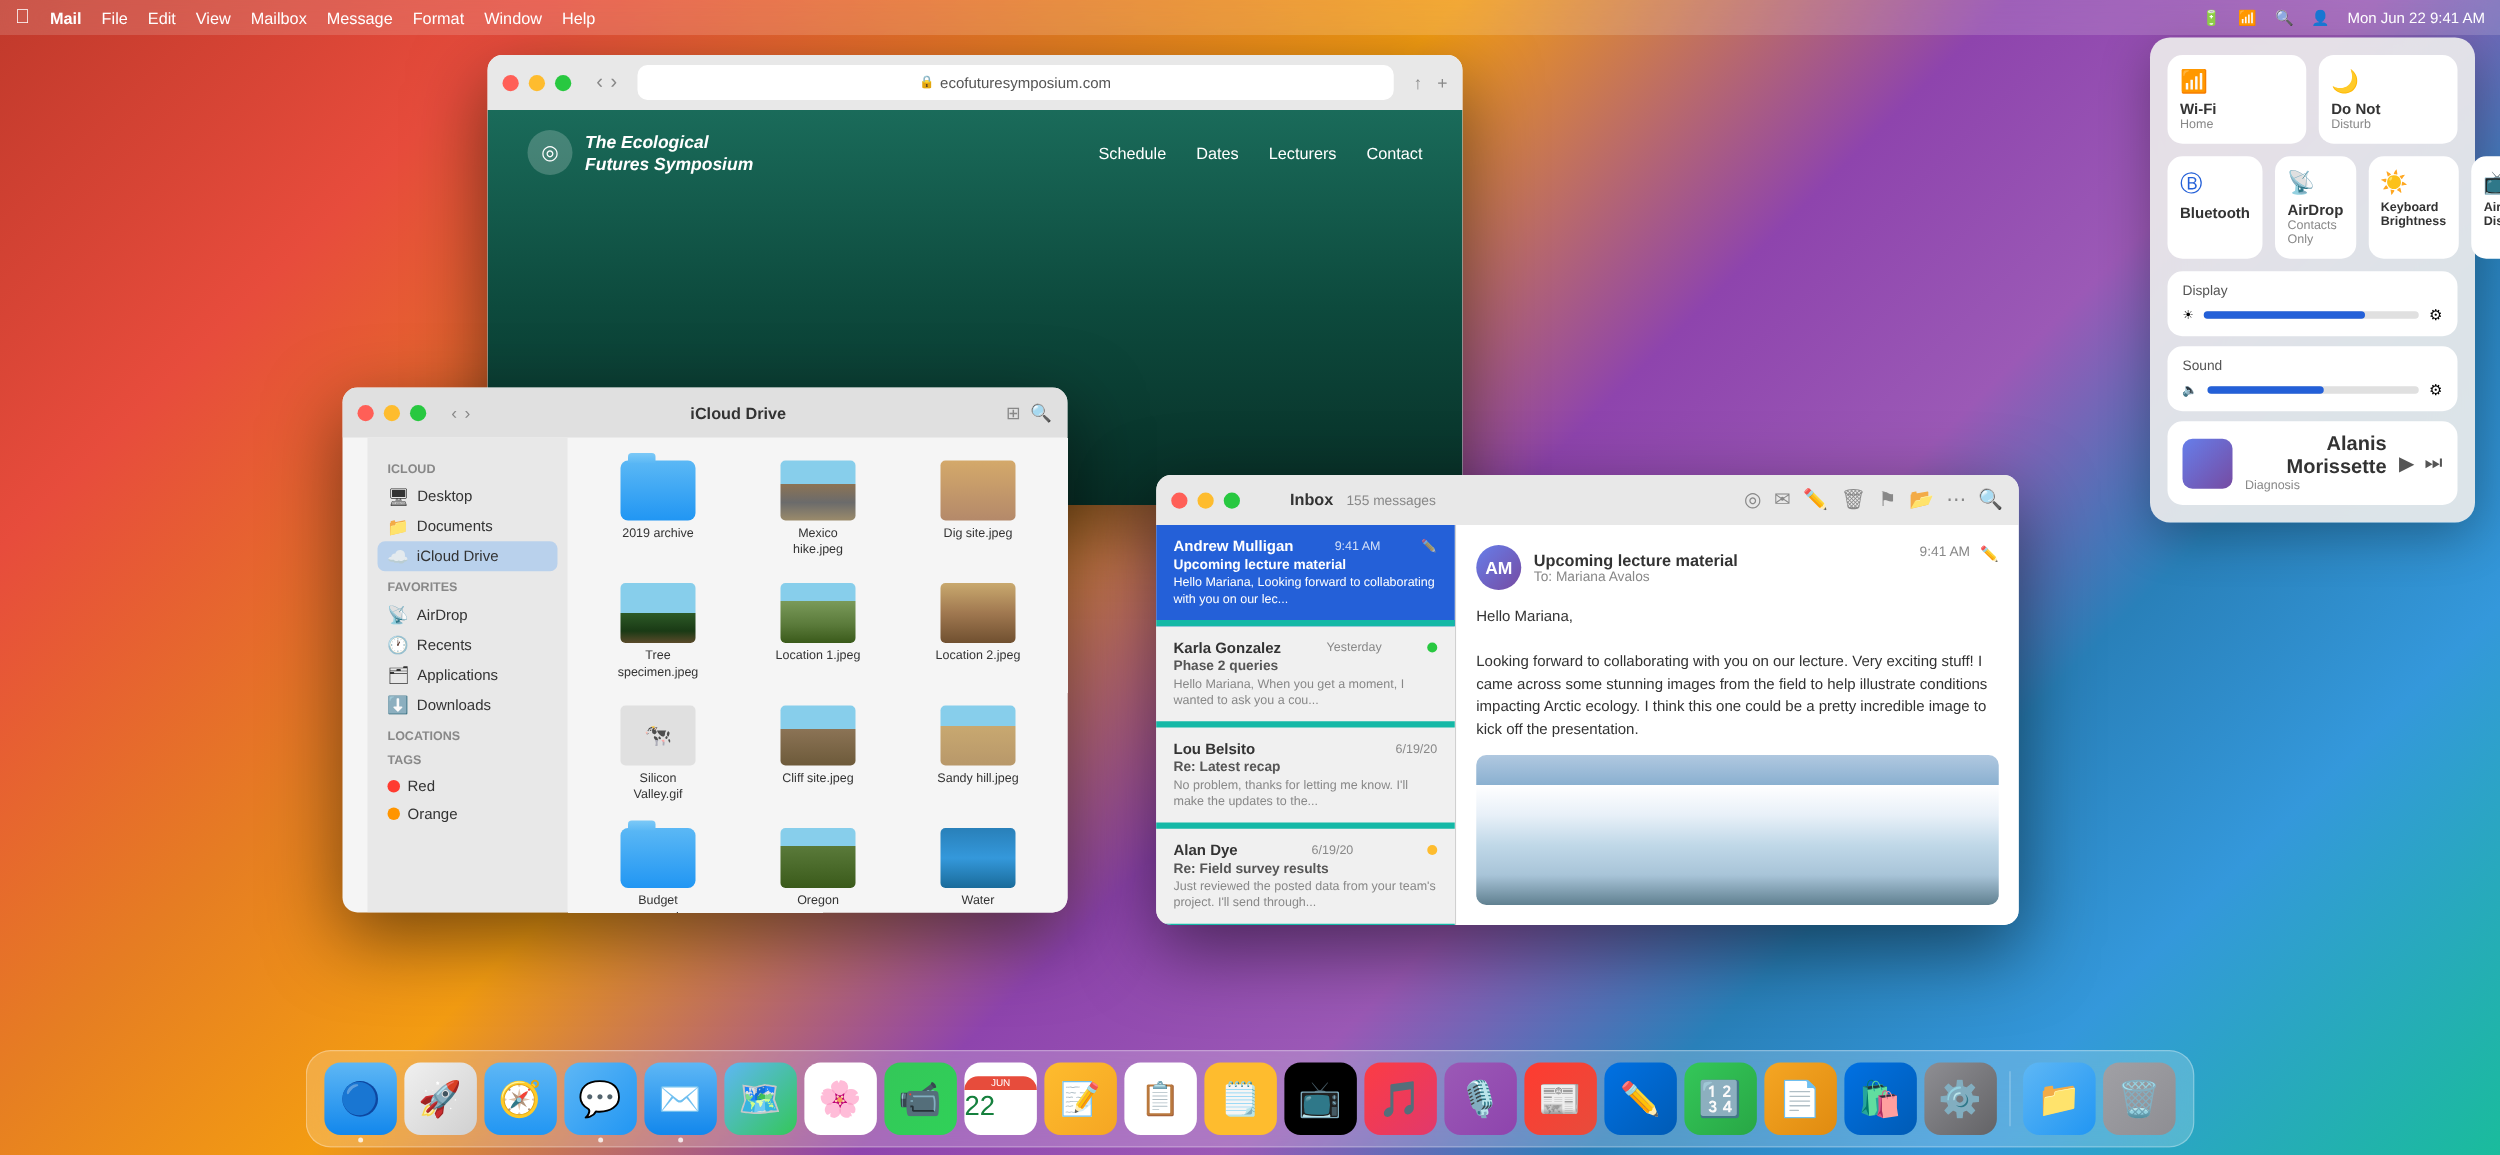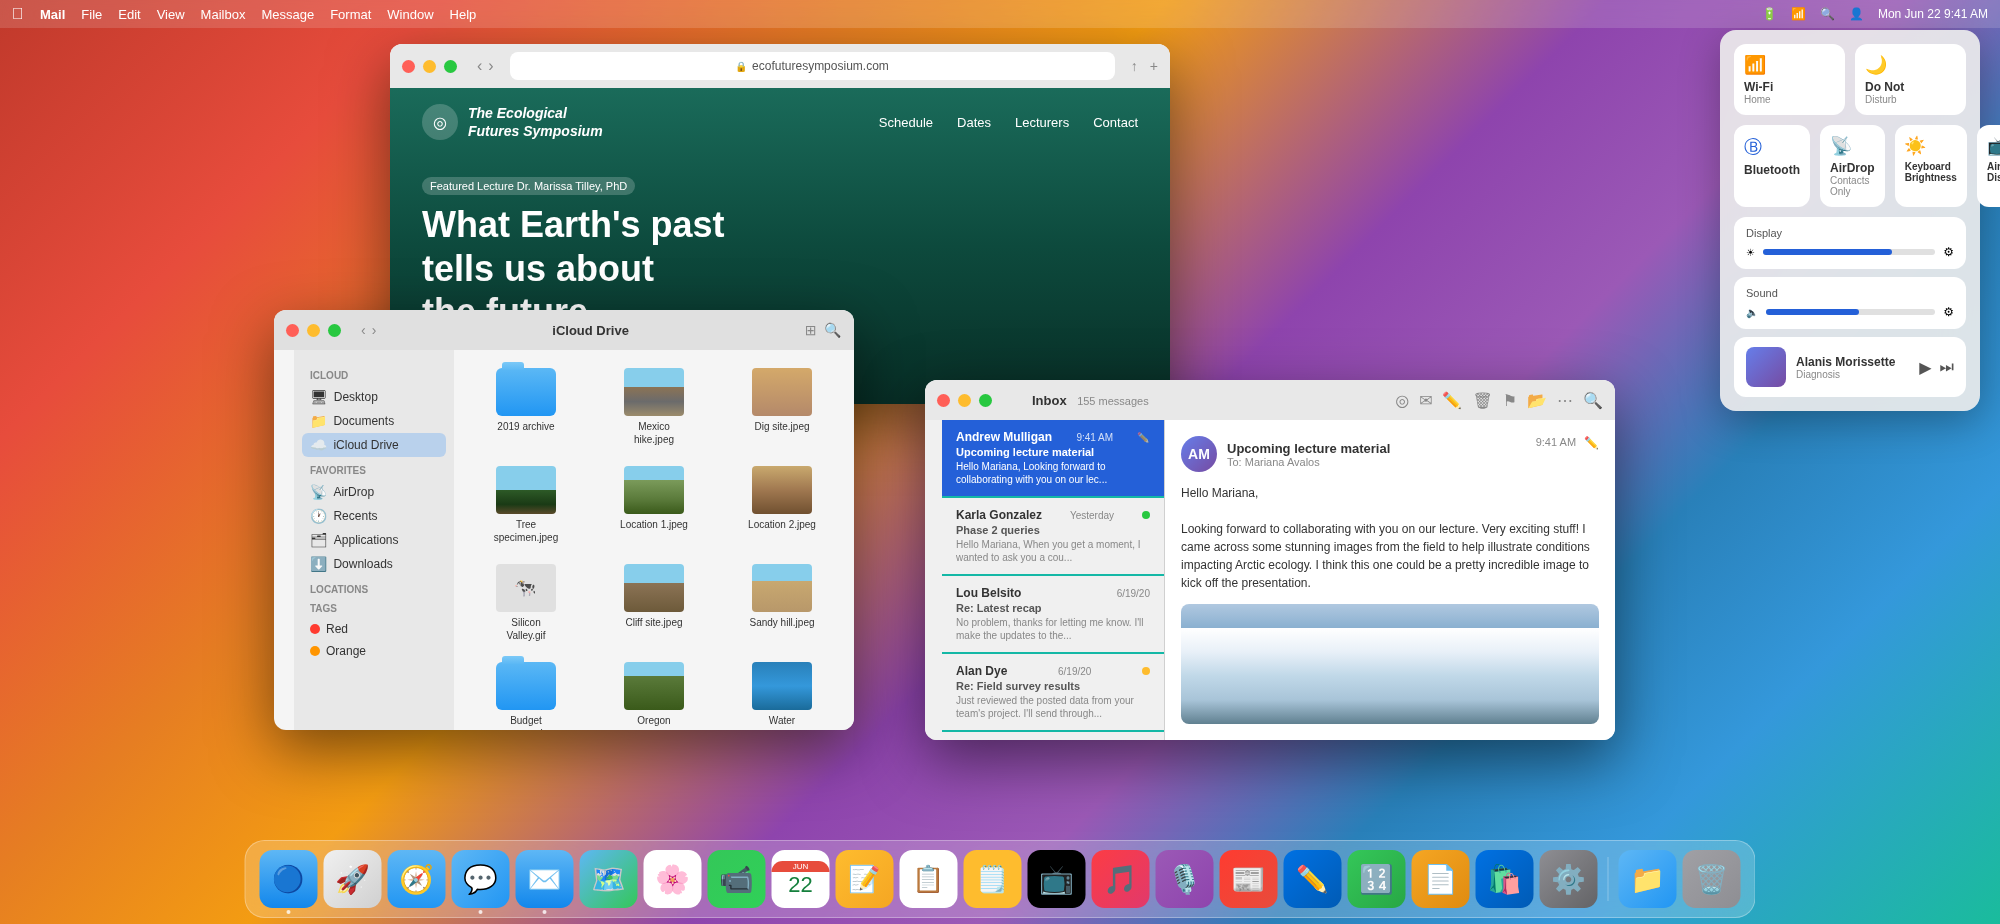--- a/index.html
+++ b/index.html
@@ -329,23 +329,22 @@
     .mail-body { display: flex; flex: 1; overflow: hidden; }
     .mail-list {
       width: 240px;
       background: #f0f0f0;
       border-right: 1px solid #d0d0d0;
       overflow-y: auto;
       flex-shrink: 0;
     }
     .mail-item {
       padding: 10px 14px;
-      border-bottom: 2px solid #14b8a6;
+      border-bottom: 5px solid #14b8a6;
       cursor: pointer;
-      margin-left: 17px;
     }
     .mail-item.active { background: #2460d8; }
     .mail-item.active .mail-sender,
     .mail-item.active .mail-subject,
     .mail-item.active .mail-preview { color: #fff; }
     .mail-item-header { display: flex; justify-content: space-between; align-items: center; }
     .mail-sender { font-size: 12px; font-weight: 700; color: #333; }
     .mail-time { font-size: 10px; color: #888; }
     .mail-subject { font-size: 11px; font-weight: 600; color: #555; margin-top: 2px; }
     .mail-preview { font-size: 10px; color: #888; margin-top: 2px; line-height: 1.3; }
@@ -440,21 +439,21 @@
       gap: 10px;
     }
     .now-playing-art {
       width: 40px;
       height: 40px;
       border-radius: 8px;
       background: linear-gradient(135deg, #667eea 0%, #764ba2 100%);
       flex-shrink: 0;
     }
     .now-playing-info { flex: 1; }
-    .now-playing-title { font-size: 12px; font-weight: 600; color: #333; }
+    .now-playing-title { font-size: 16px; font-weight: 600; color: #333; text-align: right; }
     .now-playing-artist { font-size: 10px; color: #888; }
     .now-playing-controls { display: flex; gap: 8px; color: #555; font-size: 16px; cursor: pointer; }
 
     
     .dock-finder { background: linear-gradient(180deg, #5eb7f5 0%, #1287ec 100%); }
     .dock-launchpad { background: linear-gradient(135deg, #f0f0f0 0%, #d0d0d0 100%); }
     .dock-safari { background: linear-gradient(180deg, #5eb7f5 0%, #2196f3 100%); }
     .dock-messages { background: linear-gradient(135deg, #5eb7f5 0%, #2196f3 100%); }
     .dock-mail { background: linear-gradient(180deg, #5eb7f5 0%, #1287ec 100%); }
     .dock-maps { background: linear-gradient(135deg, #5eb7f5 0%, #34c759 100%); }
@@ -523,28 +522,20 @@
 Futures Symposium</div>
         </div>
       </div>
       <div class="site-nav">
         <span>Schedule</span>
         <span>Dates</span>
         <span>Lecturers</span>
         <span>Contact</span>
       </div>
     </div>
-    <div class="hero-text">
-      <div class="featured-label">Featured Lecture  Dr. Marissa Tilley, PhD</div>
-      <div class="hero-headline">
-        <div>What Earth's past</div>
-        <div>tells us about</div>
-        <div>the future →</div>
-      </div>
-    </div>
   </div>
 </div>
 
 <div class="finder-window">
   <div class="finder-titlebar">
     <span class="traffic-light tl-red"></span>
     <span class="traffic-light tl-yellow"></span>
     <span class="traffic-light tl-green"></span>
     <div class="finder-nav-icons">
       <span>‹</span>
@@ -857,21 +848,21 @@
     💬
     <div class="dot"></div>
   </div>
   <div class="dock-item dock-mail">
     ✉️
     <div class="dot"></div>
   </div>
   <div class="dock-item dock-maps">🗺️</div>
   <div class="dock-item dock-photos">🌸</div>
   <div class="dock-item dock-facetime">📹</div>
-  <div class="dock-item" style="background:#fff;border-radius:13px;font-size:11px;display:flex;flex-direction:column;align-items:center;justify-content:center;">
+  <div class="dock-item" style="background:#fff;border-radius:13px;font-size:11px;display:flex;flex-direction:column;align-items:flex-start;justify-content:center;">
     <div style="background:#e74c3c;color:#fff;width:100%;text-align:center;font-size:8px;border-radius:13px 13px 0 0;padding:1px;">JUN</div>
     <div style="font-size:22px;font-weight:300;color:#15803d;">22</div>
   </div>
   <div class="dock-item" style="background:linear-gradient(135deg,#febc2e,#f5a623);font-size:26px;">📝</div>
   <div class="dock-item" style="background:#fff;font-size:26px;">📋</div>
   <div class="dock-item" style="background:#febc2e;font-size:26px;">🗒️</div>
   <div class="dock-item dock-appletv">📺</div>
   <div class="dock-item dock-music">🎵</div>
   <div class="dock-item dock-podcasts">🎙️</div>
   <div class="dock-item dock-news">📰</div>

